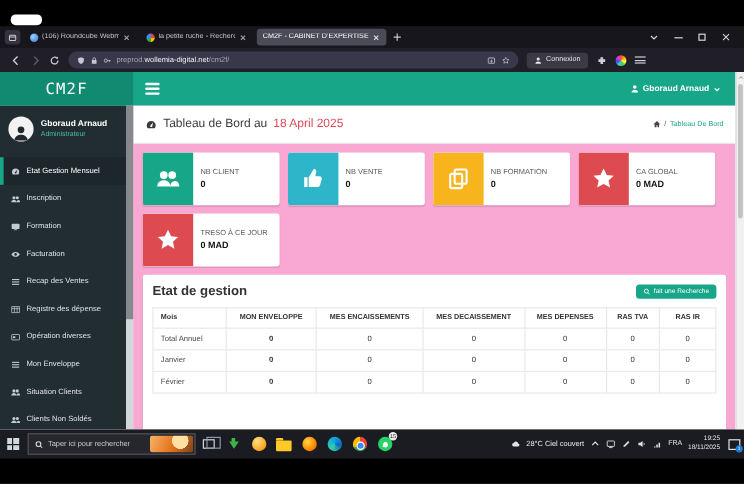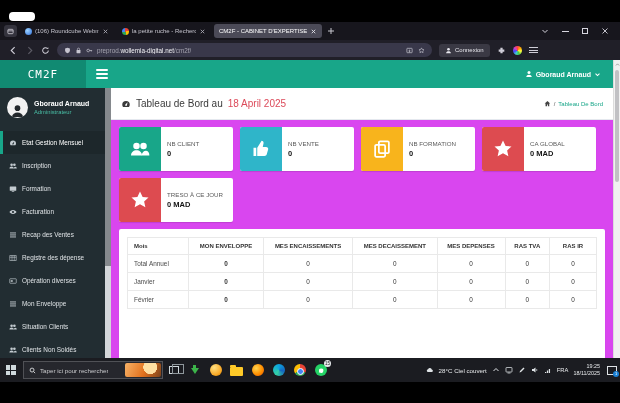--- a/index.html
+++ b/index.html
@@ -52,22 +52,22 @@
   
   .viewport{position:absolute;top:38px;left:0;right:0;bottom:24px;display:flex;background:#ecf0f5}
   .page-content{flex:1;position:relative;overflow:hidden;display:flex;flex-direction:column}
   .page-scroll{width:7px;background:#f1f1f1;border-left:1px solid #dcdcdc;position:relative;flex:none}
   .ps-up{position:absolute;top:1px;left:0;right:0;height:7px;color:#8a8a8a;display:flex;align-items:center;justify-content:center}
   .ps-up svg{width:5px;height:5px}
   .ps-thumb{position:absolute;top:10px;left:1px;right:1px;height:112px;background:#c1c1c4;border-radius:2px}
 
   
   .appbar{height:28px;background:#18a689;display:flex;align-items:center;flex:none}
-  .logo{width:86px;height:28px;background:#11english8a72;background:#118a72;color:#fff;display:flex;align-items:center;justify-content:center;
-    font-family:"DejaVu Sans Mono",monospace;font-size:11px;letter-spacing:1px;flex:none}
+  .logo{width:111px;height:28px;background:#11english8a72;background:#118a72;color:#fff;display:flex;align-items:center;justify-content:center;
+    font-family:"DejaVu Sans Mono",monospace;font-size:13px;letter-spacing:1px;flex:none}
   .appbar-hamb{display:flex;flex-direction:column;gap:2px;width:12px;margin-left:10px}
   .appbar-hamb i{height:2px;background:#fff;display:block;border-radius:1px}
   .appbar-user{margin-left:auto;display:flex;align-items:center;gap:3px;color:#fff;font-size:7px;font-weight:bold;padding-right:12px}
   .appbar-user .uic{width:8px;height:8px;display:flex}
   .appbar-user .caret{width:7px;height:7px;display:flex}
 
   
   .app-body{flex:1;display:flex;overflow:hidden}
   .sidebar{width:105px;background:#222d32;flex:none;overflow:hidden}
   .side-user{display:flex;gap:6px;padding:9px 7px 7px;align-items:center}
@@ -76,21 +76,21 @@
   .side-name{font-size:7px;color:#fff;font-weight:bold;line-height:1.2}
   .side-role{font-size:5.8px;color:#49bfa6;margin-top:1px}
   .side-menu{list-style:none;margin-top:6px}
   .side-item{height:23px;display:flex;align-items:center;gap:5px;padding:0 6px;color:#dfe3e6;font-size:6.4px;border-left:3px solid transparent;cursor:pointer}
   .side-item.active{background:#1d272b;border-left-color:#18a689;color:#fff}
   .side-item .ic{width:8px;height:8px;color:#c3cbd0;display:flex;flex:none}
   .side-item .ic svg{width:8px;height:8px}
   .side-scroll{width:6px;background:#d3d6d9;position:relative;flex:none}
   .ss-thumb{position:absolute;top:0;left:0;right:0;height:178px;background:#85898d}
 
-  .main{flex:1;overflow:hidden;background:#d946ef}
+  .main{flex:1;overflow:hidden;background:#f9a8d4}
   .content-header{background:#fff;height:32px;display:flex;align-items:center;padding:0 10px;border-bottom:1px solid #e4e8ee}
   .ch-title{font-size:10px;color:#3b3b3b;display:flex;align-items:center;gap:5px;white-space:nowrap}
   .ch-title .ic{width:10px;height:10px;color:#3b3b3b;display:flex}
   .ch-title .ic svg{width:10px;height:10px}
   .ch-date{color:#dc4a5a}
   .breadcrumb{margin-left:auto;display:flex;align-items:center;gap:3px;font-size:6px;color:#555}
   .breadcrumb .ic{width:7px;height:7px;color:#444;display:flex}
   .breadcrumb .ic svg{width:7px;height:7px}
   .crumb-current{color:#18a689}
 
@@ -524,20 +524,32 @@
                     </svg>
                   </span>
     <span class="stat-text">
       <span class="stat-label">TRESO À CE JOUR</span>
       <span class="stat-value">0 MAD</span>
     </span>
   </div>
 </div>
 
             <div class="panel">
+              <div class="panel-head">
+                <span class="panel-title">Etat de gestion</span>
+                <button class="search-btn">
+                  <span class="ic">
+                    <svg viewBox="0 0 16 16" fill="none" stroke="currentColor" stroke-width="2">
+                        <circle cx="7" cy="7" r="4.5"></circle>
+                        <path d="M10.5 10.5L14 14"></path>
+                      </svg>
+                  </span>
+                  <span>fait une Recherche</span>
+                </button>
+              </div>
               <table>
                 <colgroup>
                   <col style="width:13%">
                     <col style="width:16%">
                     <col style="width:19%">
                     <col style="width:18%">
                     <col style="width:14.5%">
                     <col style="width:9.5%">
                     <col style="width:10%">
                 </colgroup>

